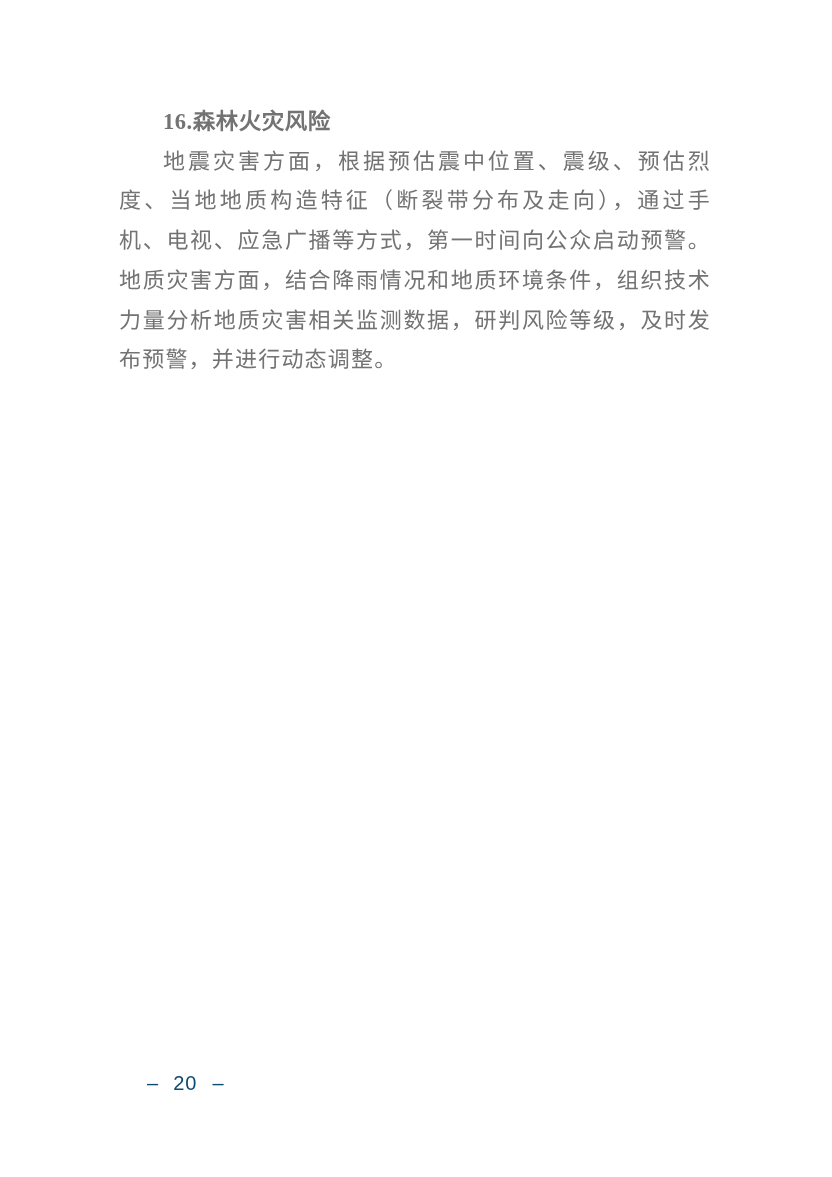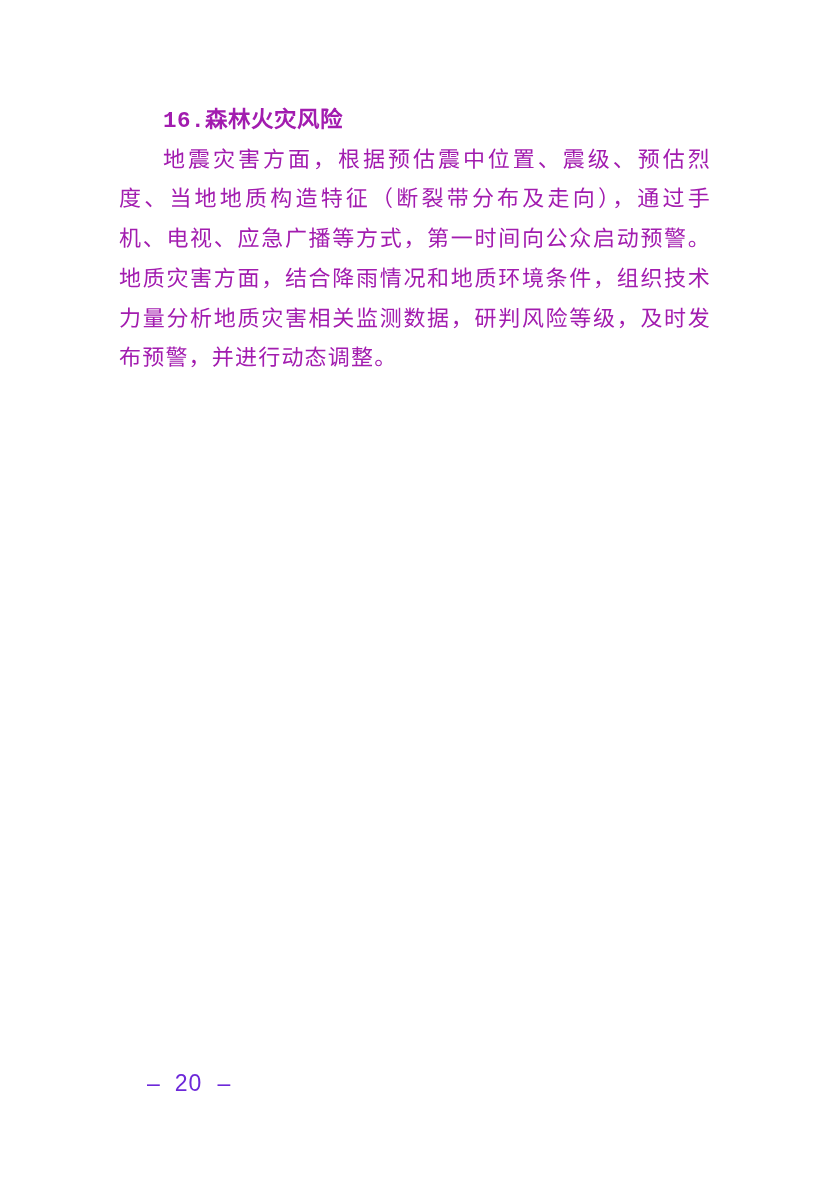--- a/index.html
+++ b/index.html
@@ -14,45 +14,44 @@
     width: 832px;
     height: 1177px;
     background: #ffffff;
     overflow: hidden;
   }
   .content {
     position: absolute;
     left: 119px;
     top: 102px;
     width: 592px;
-    color: #a21caf;
+    color: #737373;
     font-size: 22px;
     line-height: 39.7px;
     text-align: justify;
     text-justify: inter-character;
-    font-family: Liberation Mono, monospace;
   }
   .doc-section { margin: 0; }
   .heading {
     font-size: 22.5px;
     font-weight: bold;
     padding-left: 44px;   
     text-align: left;
     letter-spacing: 0.5px;
   }
   .para {
     text-indent: 44px;    
     letter-spacing: 1.2px;
   }
   .footer {
     position: absolute;
     left: 147px;
     top: 1068px;
-    color: #6d28d9;
-    font-size: 23px;
+    color: #0c4a6e;
+    font-size: 20px;
     line-height: 30px;
     font-family: "Liberation Sans", "DejaVu Sans", sans-serif;
   }
   .footer .page-num {
     display: inline-block;
     margin: 0 15px;
     letter-spacing: 1px;
   }
 </style>
 </head>

